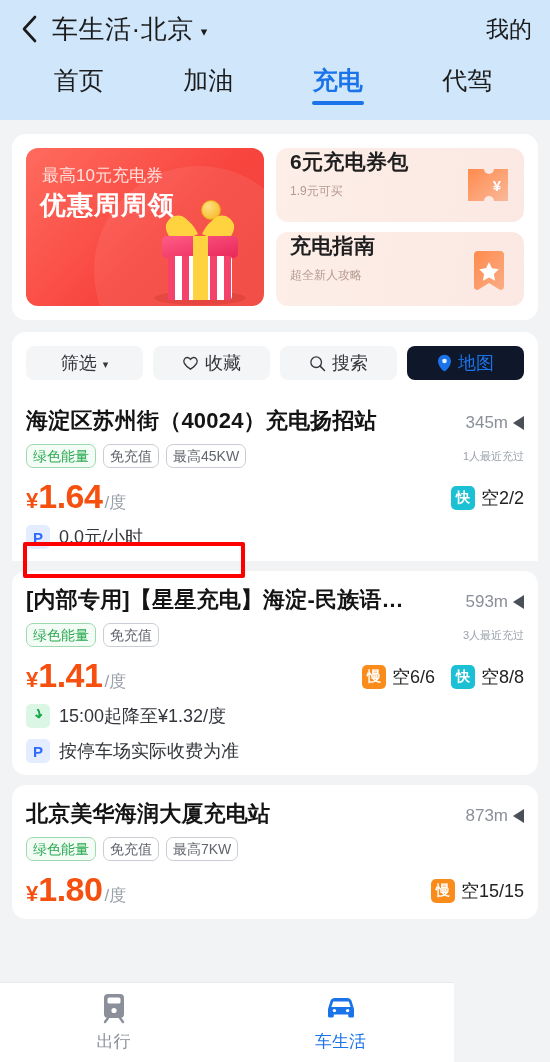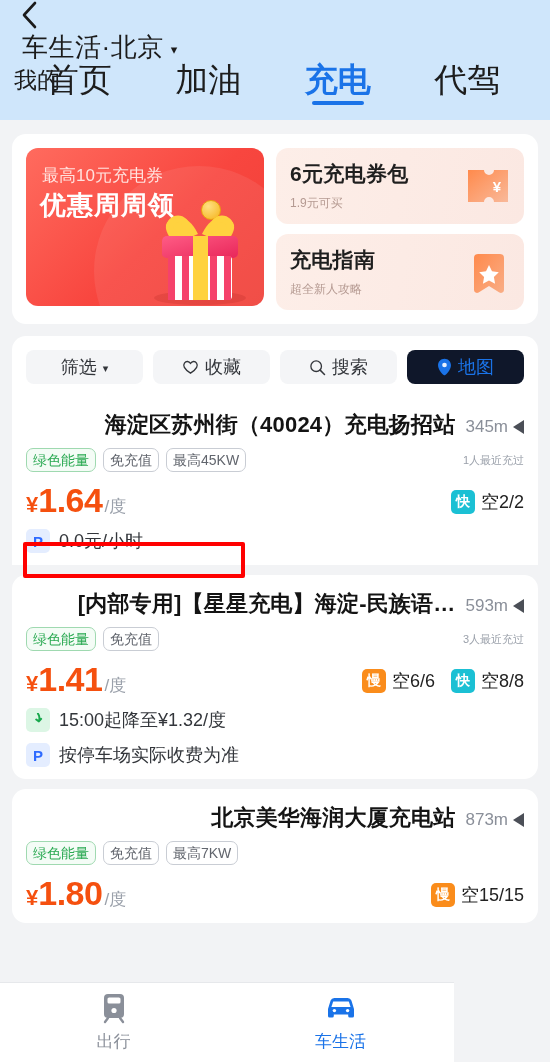--- a/index.html
+++ b/index.html
@@ -7,32 +7,32 @@
   body {
     font-family:"Liberation Sans","DejaVu Sans",sans-serif;
     background:#f2f3f5;
     -webkit-font-smoothing:antialiased;
     overflow:hidden;
     position:relative;
   }
 
   
   .header { background:#cfe6fb; padding:0 18px 0 14px; }
-  .nav-row { height:58px; display:flex; align-items:flex-start;flex-direction:column; }
+  .nav-row { height:58px; display:flex; align-items:center; }
   .back-icon { width:30px; height:30px; display:flex; align-items:center; justify-content:center; }
   .back-icon svg { display:block; }
   .title-wrap { display:flex; align-items:center; margin-left:8px; }
   .title-text { font-size:26px; color:#1b1b1b; letter-spacing:.5px; }
   .caret { margin-left:7px; font-size:13px; color:#1b1b1b; line-height:1; transform:translateY(2px); }
   .header-spacer { flex:1; }
   .mine { font-size:23px; color:#1b1b1b; }
 
   .tab-row { display:flex; height:62px; align-items:flex-start; padding-top:6px; }
   .tab { flex:1; display:flex; flex-direction:column; align-items:center; }
-  .tab-label { font-size:33px; color:#1d1d1d; line-height:32px; }
+  .tab-label { font-size:25px; color:#1d1d1d; line-height:32px; }
   .tab.active .tab-label { color:#1a73e8; font-weight:600; }
   .tab-underline { width:52px; height:4px; border-radius:2px; background:transparent; margin-top:5px; }
   .tab.active .tab-underline { background:#1a73e8; }
 
   
   .promo-card {
     background:#ffffff; border-radius:14px;
     margin:14px 12px 0 12px; padding:14px;
     display:flex; gap:12px;
   }
@@ -53,21 +53,21 @@
     background:#fff; color:#f4433c; font-size:17px; font-weight:700;
     padding:8px 18px; border-radius:18px;
   }
   .coin { position:absolute; left:175px; top:52px; width:20px; height:20px; border-radius:50%;
     background:radial-gradient(circle at 35% 30%,#ffe082,#f5b31b); border:1.5px solid #e8a30c; }
   .gift { position:absolute; right:6px; bottom:0px; width:120px; height:120px; }
 
   .promo-right { flex:1; display:flex; flex-direction:column; gap:10px; }
   .mini-card {
     flex:1; background:linear-gradient(100deg,#fdeee8 0%,#fbe8e2 100%);
-    border-radius:12px; padding:12px 14px; position:relative; overflow:hidden;
+    border-radius:12px; padding:0 14px; position:relative; overflow:hidden;
   }
   .mini-title { font-size:21px; color:#1f1f1f; font-weight:700; letter-spacing:.3px; }
   .mini-sub { font-size:12px; color:#b59a92; margin-top:7px; }
   .mini-icon { position:absolute; right:12px; top:50%; transform:translateY(-50%); width:48px; height:44px; }
 
   
   .list-panel { margin:12px 12px 0 12px; }
   .toolbar {
     background:#fff; border-radius:14px 14px 0 0;
     padding:14px 14px 12px 14px; display:flex; gap:10px;
@@ -80,21 +80,21 @@
   .chip.map { background:#0f172a; color:#1a73e8; }
   .chip .chip-caret { font-size:11px; transform:translateY(1px); }
 
   
   .station-card { background:#fff; padding:14px 14px 12px 14px; }
   .station-card.first { border-radius:0; }
   .station-card.rounded { border-radius:14px; margin-top:10px; }
   .st-row1 { display:flex; align-items:baseline; }
   .st-name {
     font-size:22px; color:#141414; font-weight:700; letter-spacing:.2px;
-    white-space:nowrap; overflow:hidden; text-overflow:ellipsis; flex:1;text-align:right;
+    white-space:nowrap; overflow:hidden; text-overflow:ellipsis; flex:1;
   }
   .st-dist { font-size:17px; color:#8a8f99; margin-left:10px; display:flex; align-items:center; gap:5px; white-space:nowrap; }
   .nav-tri { width:0;height:0;border-top:7px solid transparent;border-bottom:7px solid transparent;border-right:11px solid #4b4f57; }
 
   .st-row2 { display:flex; align-items:center; margin-top:8px; }
   .tags { display:flex; gap:7px; flex:1; }
   .tag { font-size:14px; padding:2px 6px; border-radius:7px; border:1px solid #c9cdd4; color:#61656d; line-height:18px; }
   .tag.green { color:#2aa952; border-color:#9fd9b0; background:#f4fcf6; }
   .st-users { font-size:11px; color:#9aa0aa; white-space:nowrap; }
 

